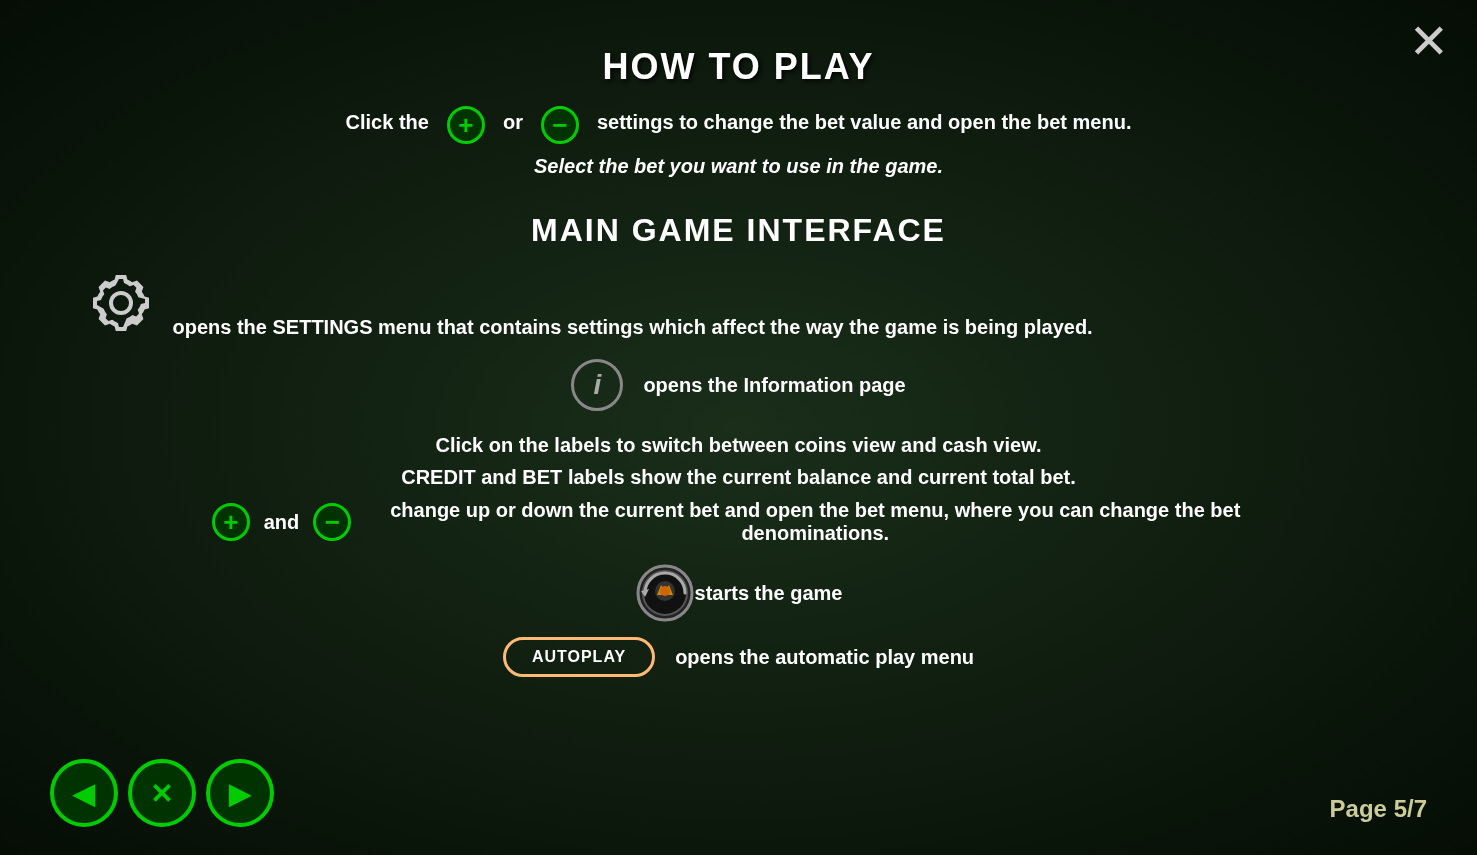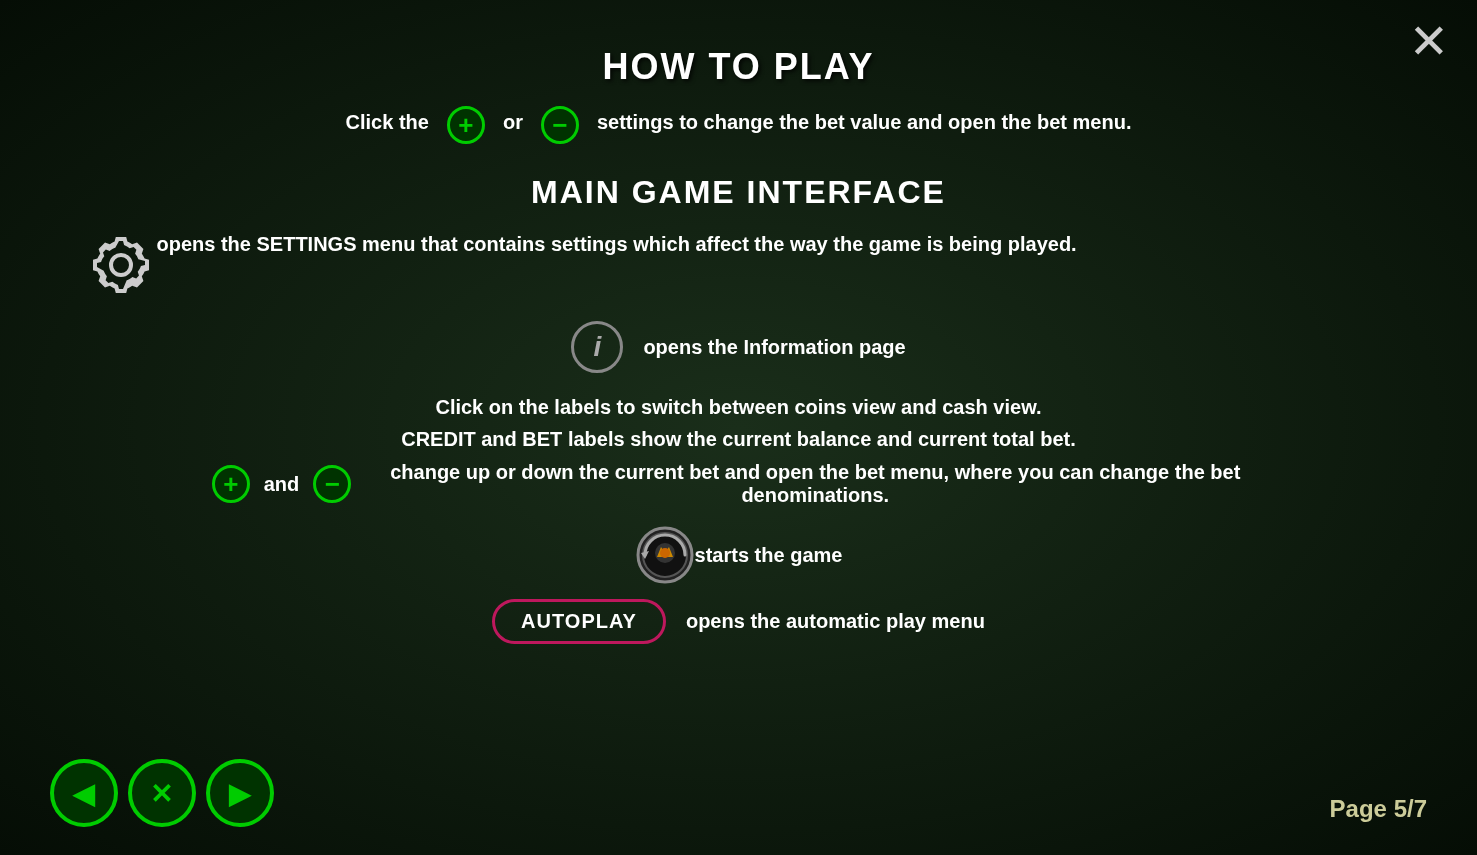--- a/index.html
+++ b/index.html
@@ -115,22 +115,22 @@
       font-weight: 900;
       color: #ffffff;
       text-align: center;
       margin-top: 30px;
       letter-spacing: 2px;
     }
 
     
     .settings-row {
       display: flex;
-      align-items: flex-start;
-      gap: 4px;
+      align-items: flex-end;
+      gap: 20px;
       margin-top: 22px;
       width: 100%;
       max-width: 1300px;
     }
 
     .gear-icon {
       flex-shrink: 0;
     }
 
     .gear-icon svg {
@@ -221,24 +221,24 @@
 
     
     .autoplay-row {
       display: flex;
       align-items: center;
       gap: 20px;
       margin-top: 14px;
     }
 
     .autoplay-btn {
-      border: 3px solid #be185d;
+      border: 3px solid #fdba74;
       border-radius: 30px;
       padding: 8px 26px;
-      font-size: 20px;
+      font-size: 16px;
       font-weight: 900;
       color: #ffffff;
       background: transparent;
       letter-spacing: 1px;
     }
 
     .autoplay-text {
       font-size: 20px;
       font-weight: 600;
       color: #ffffff;
@@ -303,20 +303,21 @@
   <h1 class="title">HOW TO PLAY</h1>
 
   <div class="how-to-play-text">
     <div class="line1">
       <span>Click the</span>
       <span class="circle-btn plus"></span>
       <span>or</span>
       <span class="circle-btn minus"></span>
       <span>settings to change the bet value and open the bet menu.</span>
     </div>
+    <div class="line2">Select the bet you want to use in the game.</div>
   </div>
 
   <h2 class="section-title">MAIN GAME INTERFACE</h2>
 
   <div class="settings-row">
     <div class="gear-icon">
       <svg viewBox="0 0 64 64" fill="none" xmlns="http://www.w3.org/2000/svg">
         <path fill="#cccccc" d="
           M32 20a12 12 0 1 0 0 24 12 12 0 0 0 0-24z
           M32 24a8 8 0 1 1 0 16 8 8 0 0 1 0-16z

